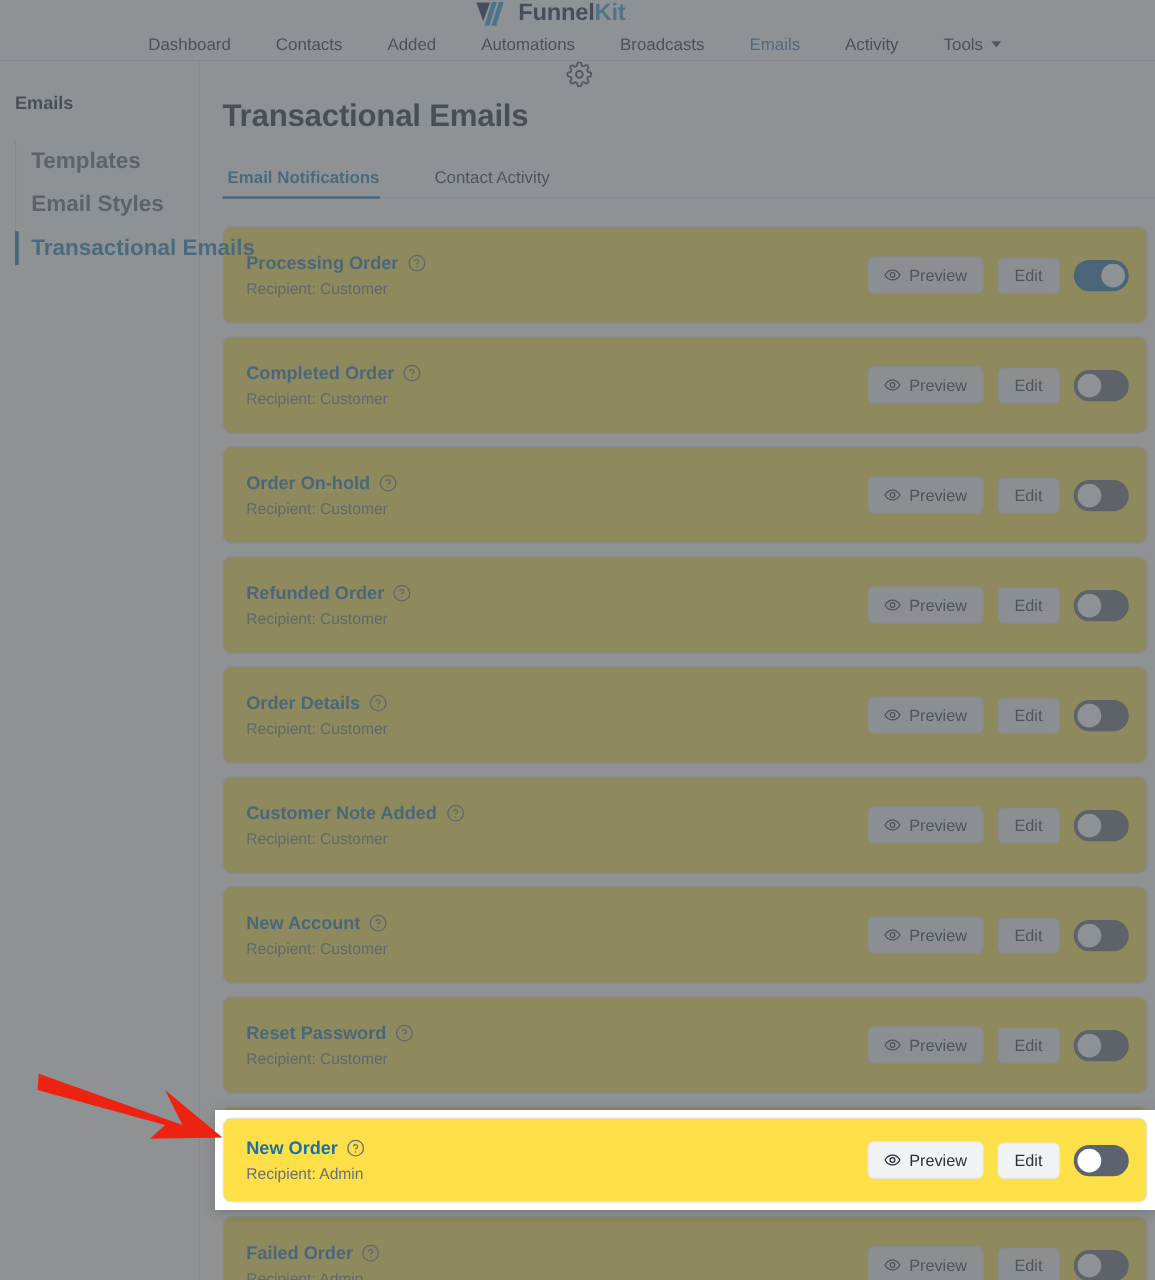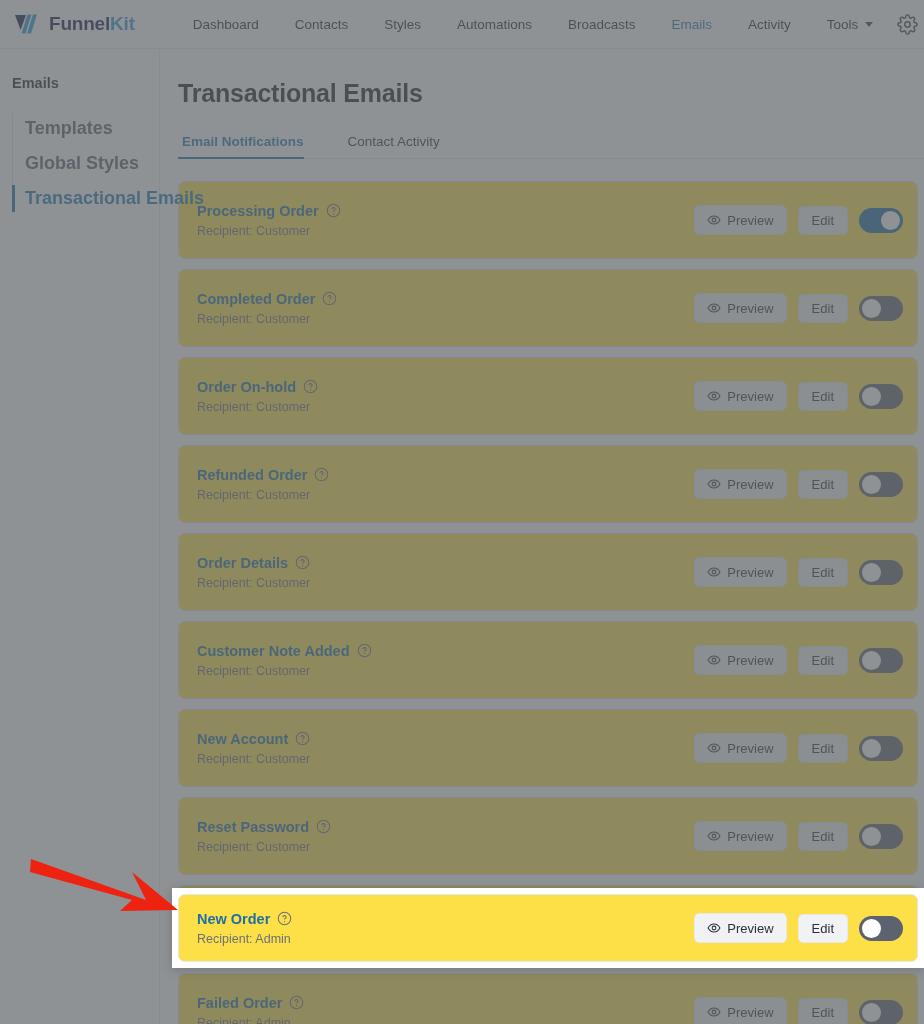--- a/index.html
+++ b/index.html
@@ -28,20 +28,21 @@
 
   
   .topbar {
     height: 49px;
     background: #ffffff;
     border-bottom: 1px solid #e4e6eb;
     display: flex;
     align-items: center;
     padding: 0 18px 0 14px;
     position: relative;
+    flex-direction: column;
   }
 
   .brand {
     display: flex;
     align-items: center;
     gap: 5px;
     margin-right: 40px;
   }
   .brand-mark { display: block; }
   .brand-text {
@@ -314,21 +315,21 @@
     </div>
 
     <div class="topnav">
       <div class="topnav-item">
         <span>Dashboard</span>
       </div>
       <div class="topnav-item">
         <span>Contacts</span>
       </div>
       <div class="topnav-item">
-        <span>Styles</span>
+        <span>Added</span>
       </div>
       <div class="topnav-item">
         <span>Automations</span>
       </div>
       <div class="topnav-item">
         <span>Broadcasts</span>
       </div>
       <div class="topnav-item active">
         <span>Emails</span>
       </div>
@@ -352,21 +353,21 @@
 
   <div class="content">
 
     <div class="sidebar">
       <div class="sidebar-title">Emails</div>
       <div class="sidebar-list">
         <div class="sidebar-item">
           <span>Templates</span>
         </div>
         <div class="sidebar-item">
-          <span>Global Styles</span>
+          <span>Email Styles</span>
         </div>
         <div class="sidebar-item active">
           <span>Transactional Emails</span>
         </div>
       </div>
     </div>
 
     <div class="main">
       <div class="page-title">Transactional Emails</div>
 

